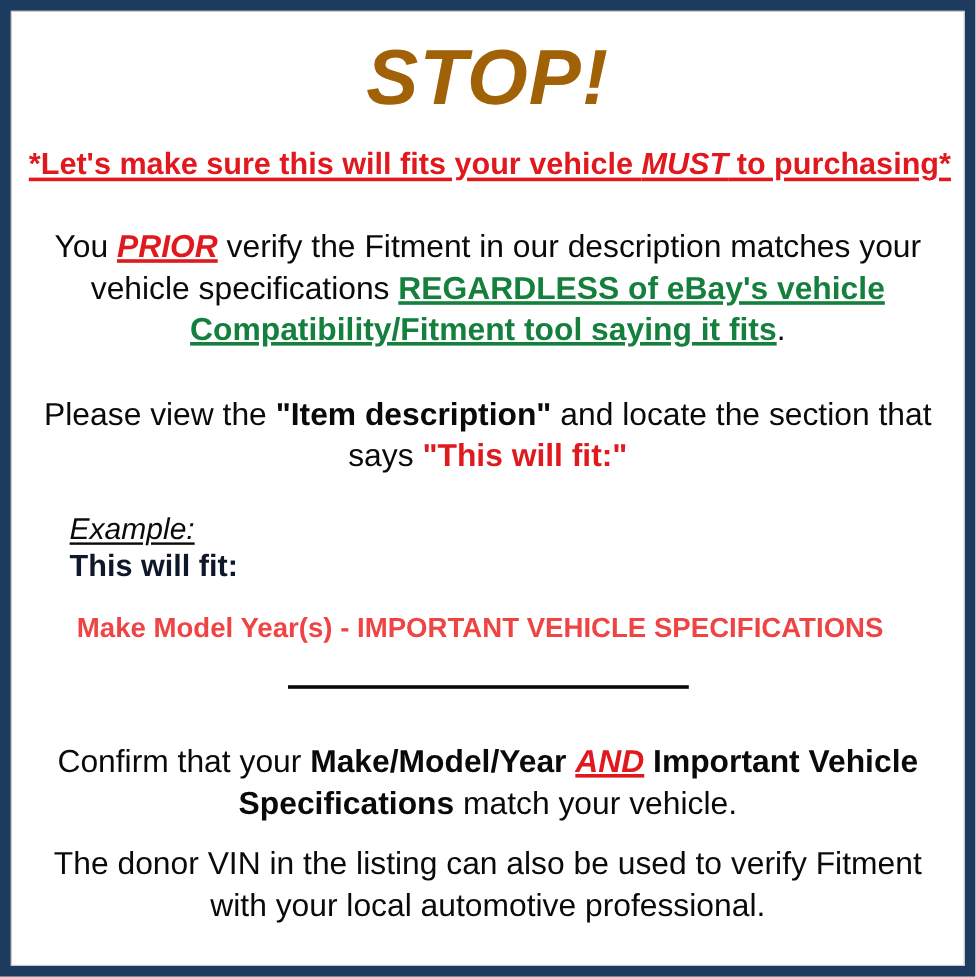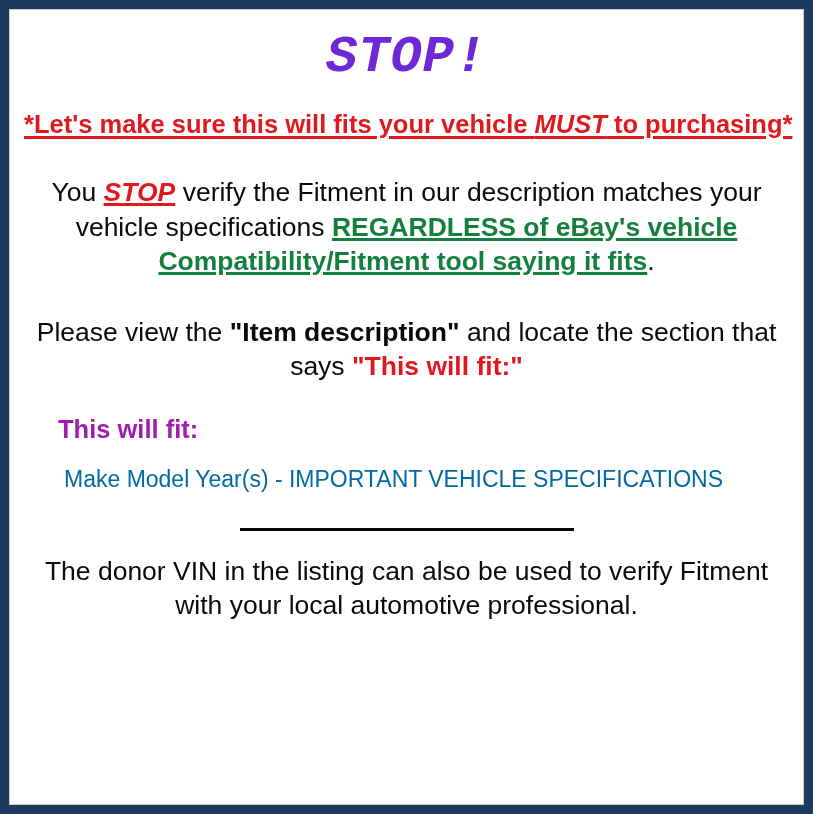--- a/index.html
+++ b/index.html
@@ -28,25 +28,25 @@
     background: #ffffff;
     border: 1px solid #c9c9c9;
     padding: 0 14px;
     text-align: center;
     overflow: hidden;
   }
   .i  { font-style: italic; }
 
   
   #stop-title {
-    font-family: Liberation Mono, monospace;
+    font-family: Liberation Sans, sans-serif;
     font-weight: bold;
     font-style: italic;
-    color: #6d28d9;
-    font-size: 52px;
+    color: #a16207;
+    font-size: 65px;
     line-height: 1.0;
     letter-spacing: 1px;
     margin: 22px 0 0 0;
     white-space: nowrap;
   }
 
   
   #subtitle {
     font-size: 25.5px;
     font-weight: bold;
@@ -103,28 +103,28 @@
     color: #0a0a0a;
     line-height: 1.15;
     text-decoration: underline;
     text-decoration-thickness: 1.8px;
     text-underline-offset: 3px;
     display: inline-block;
   }
   #example-fit-line {
     font-size: 25.5px;
     font-weight: bold;
-    color: #a21caf;
+    color: #0f172a;
     line-height: 1.2;
     margin-top: 2px;
   }
   #example-spec-line {
     font-size: 23px;
-    font-weight: normal;
-    color: #0369a1;
+    font-weight: bold;
+    color: #ef4444;
     line-height: 1.2;
     margin-top: 22px;
     padding-left: 6px;
     white-space: nowrap;
   }
 
   
   #divider-wrap {
     margin-top: 26px;
     text-align: center;
@@ -140,30 +140,32 @@
 </head>
 <body>
 
 <div id="notice-card">
   <div id="notice-inner">
 
     <div id="stop-title">STOP!</div>
 
     <div id="subtitle"><span>*Let's make sure this will fits your vehicle </span><span class="i">MUST</span><span> to purchasing*</span></div>
 
-    <p id="para-must" class="para"><span>You </span><span class="em-red-uib">STOP</span><span> verify the Fitment in our description matches your vehicle specifications </span><span class="em-red-ub">REGARDLESS of eBay's vehicle Compatibility/Fitment tool saying it fits</span><span>.</span></p>
+    <p id="para-must" class="para"><span>You </span><span class="em-red-uib">PRIOR</span><span> verify the Fitment in our description matches your vehicle specifications </span><span class="em-red-ub">REGARDLESS of eBay's vehicle Compatibility/Fitment tool saying it fits</span><span>.</span></p>
 
     <p id="para-view" class="para"><span>Please view the </span><span class="em-blk-b">"Item description"</span><span> and locate the section that says </span><span class="em-red-b">"This will fit:"</span></p>
 
     <div id="example-block">
+      <div id="example-label">Example:</div>
       <div id="example-fit-line">This will fit:</div>
       <div id="example-spec-line">Make Model Year(s) - IMPORTANT VEHICLE SPECIFICATIONS</div>
     </div>
 
     <div id="divider-wrap">
       <span id="divider"></span>
     </div>
 
+    <p id="para-confirm" class="para"><span>Confirm that your </span><span class="em-blk-b">Make/Model/Year</span><span> </span><span class="em-red-uib">AND</span><span> </span><span class="em-blk-b">Important Vehicle Specifications</span><span> match your vehicle.</span></p>
 
     <p id="para-vin" class="para">The donor VIN in the listing can also be used to verify Fitment with your local automotive professional.</p>
 
   </div>
 </div>
 
 </body></html>

